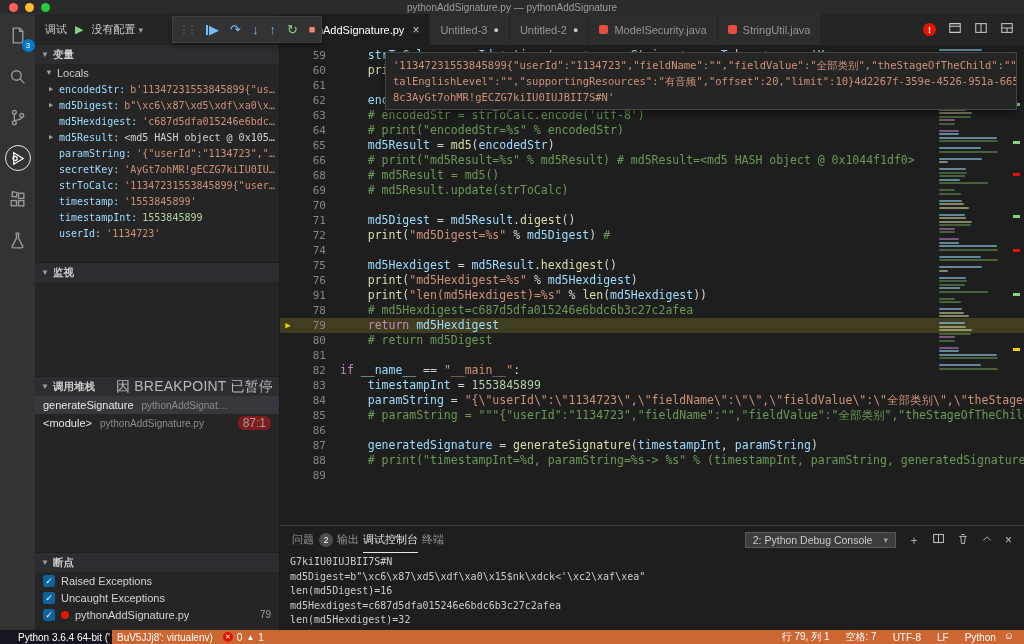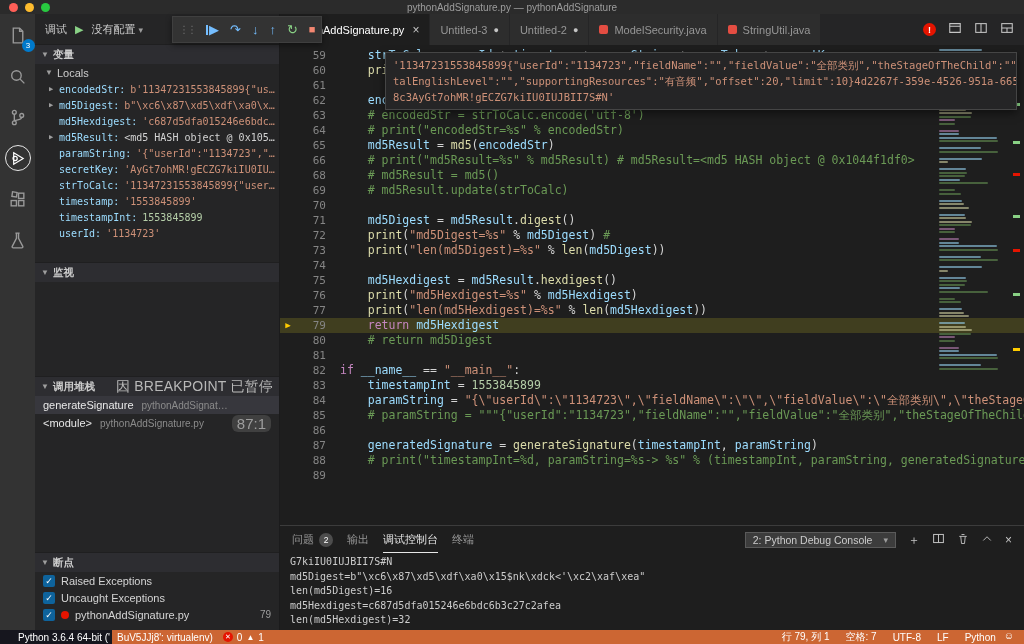--- a/index.html
+++ b/index.html
@@ -40,21 +40,21 @@
   .scope-row{height:17px;display:flex;align-items:center;gap:4px;padding-left:10px;color:#cccccc}
   .var-row{height:16px;display:flex;align-items:center;padding-left:14px;white-space:nowrap;overflow:hidden;font-family:"DejaVu Sans Mono",monospace;font-size:10px}
   .var-row .twisty{width:10px;color:#9d9d9d;font-size:7px;flex:none}
   .var-name{color:#9cdcfe;margin-right:5px;flex:none}
   .var-val{overflow:hidden;text-overflow:ellipsis}
   .vt-s{color:#ce9178}.vt-n{color:#b5cea8}.vt-o{color:#d4d4d4}
   .stack-row{height:18px;display:flex;align-items:center;gap:8px;padding:0 8px;white-space:nowrap;overflow:hidden}
   .stack-row.sel{background:#37373d}
   .stack-fn{color:#e8e8e8;flex:none}
   .stack-file{color:#8b8b8b;font-size:10px;overflow:hidden;text-overflow:ellipsis;flex:1}
-  .stack-pos{color:#9d9d9d;font-size:15px;background:#404040;border-radius:6px;padding:0 5px;flex:none}
+  .stack-pos{color:#9d9d9d;font-size:12px;background:#7f1d1d;border-radius:6px;padding:0 5px;flex:none}
   .bp-row{height:17px;display:flex;align-items:center;gap:6px;padding:0 8px;white-space:nowrap;overflow:hidden}
   .cb{width:12px;height:12px;background:#0e639c;border-radius:2px;color:#fff;font-size:9px;line-height:12px;text-align:center;flex:none}
   .bp-dot{width:8px;height:8px;border-radius:50%;background:#e51400;flex:none}
   .bp-label{color:#d4d4d4;overflow:hidden;text-overflow:ellipsis;flex:1}
   .bp-line{color:#9d9d9d;font-size:10px;flex:none}
 
   
   .editor-col{flex:1;display:flex;flex-direction:column;min-width:0}
   .tabbar{height:31px;background:#252526;display:flex;align-items:stretch;flex:none}
   .tabs{display:flex;overflow:hidden;flex:1;min-width:0}
@@ -344,25 +344,25 @@
             <div class="cl"><span class="glyph"></span><span class="ln">62</span><span class="code">    <span class="tk-v">encodedStr</span><span class="tk-o"> = </span><span class="tk-v">strToCalc</span><span class="tk-o">.</span><span class="tk-f">encode</span><span class="tk-o">(</span><span class="tk-s">'utf-8'</span><span class="tk-o">)</span></span></div>
             <div class="cl"><span class="glyph"></span><span class="ln">63</span><span class="code">    <span class="tk-c"># encodedStr = strToCalc.encode('utf-8')</span></span></div>
             <div class="cl"><span class="glyph"></span><span class="ln">64</span><span class="code">    <span class="tk-c"># print("encodedStr=%s" % encodedStr)</span></span></div>
             <div class="cl"><span class="glyph"></span><span class="ln">65</span><span class="code">    <span class="tk-v">md5Result</span><span class="tk-o"> = </span><span class="tk-f">md5</span><span class="tk-o">(</span><span class="tk-v">encodedStr</span><span class="tk-o">)</span></span></div>
             <div class="cl"><span class="glyph"></span><span class="ln">66</span><span class="code">    <span class="tk-c"># print("md5Result=%s" % md5Result) # md5Result=&lt;md5 HASH object @ 0x1044f1df0&gt;</span></span></div>
             <div class="cl"><span class="glyph"></span><span class="ln">68</span><span class="code">    <span class="tk-c"># md5Result = md5()</span></span></div>
             <div class="cl"><span class="glyph"></span><span class="ln">69</span><span class="code">    <span class="tk-c"># md5Result.update(strToCalc)</span></span></div>
             <div class="cl"><span class="glyph"></span><span class="ln">70</span><span class="code">    </span></div>
             <div class="cl"><span class="glyph"></span><span class="ln">71</span><span class="code">    <span class="tk-v">md5Digest</span><span class="tk-o"> = </span><span class="tk-v">md5Result</span><span class="tk-o">.</span><span class="tk-f">digest</span><span class="tk-o">()</span></span></div>
             <div class="cl"><span class="glyph"></span><span class="ln">72</span><span class="code">    <span class="tk-f">print</span><span class="tk-o">(</span><span class="tk-s">"md5Digest=%s"</span><span class="tk-o"> % </span><span class="tk-v">md5Digest</span><span class="tk-o">) </span><span class="tk-c">#</span></span></div>
-            <div class="cl"><span class="glyph"></span><span class="ln">73</span><span class="code">    <span class="tk-f">print</span><span class="tk-o">(</span><span class="tk-s">"len(md5Digest)=%s"</span><span class="tk-o"> % </span><span class="tk-f">len</span><span class="tk-o">(</span><span class="tk-v">md5Digest</span><span class="tk-o">))</span></span></div>
             <div class="cl"><span class="glyph"></span><span class="ln">74</span><span class="code">    </span></div>
             <div class="cl"><span class="glyph"></span><span class="ln">75</span><span class="code">    <span class="tk-v">md5Hexdigest</span><span class="tk-o"> = </span><span class="tk-v">md5Result</span><span class="tk-o">.</span><span class="tk-f">hexdigest</span><span class="tk-o">()</span></span></div>
             <div class="cl"><span class="glyph"></span><span class="ln">76</span><span class="code">    <span class="tk-f">print</span><span class="tk-o">(</span><span class="tk-s">"md5Hexdigest=%s"</span><span class="tk-o"> % </span><span class="tk-v">md5Hexdigest</span><span class="tk-o">)</span></span></div>
-            <div class="cl"><span class="glyph"></span><span class="ln">77</span><span class="code">    <span class="tk-f">print</span><span class="tk-o">(</span><span class="tk-s">"len(md5Hexdigest)=%s"</span><span class="tk-o"> % </span><span class="tk-f">len</span><span class="tk-o">(</span><span class="tk-v">md5Hexdigest</span><span class="tk-o">))</span></span></div>
+            <div class="cl"><span class="glyph"></span><span class="ln">91</span><span class="code">    <span class="tk-f">print</span><span class="tk-o">(</span><span class="tk-s">"len(md5Hexdigest)=%s"</span><span class="tk-o"> % </span><span class="tk-f">len</span><span class="tk-o">(</span><span class="tk-v">md5Hexdigest</span><span class="tk-o">))</span></span></div>
+            <div class="cl"><span class="glyph"></span><span class="ln">78</span><span class="code">    <span class="tk-c"># md5Hexdigest=c687d5dfa015246e6bdc6b3c27c2afea</span></span></div>
             <div class="cl cur"><span class="glyph">▶</span><span class="ln">79</span><span class="code">    <span class="tk-k">return</span><span class="tk-o"> </span><span class="tk-v">md5Hexdigest</span></span></div>
             <div class="cl"><span class="glyph"></span><span class="ln">80</span><span class="code">    <span class="tk-c"># return md5Digest</span></span></div>
             <div class="cl"><span class="glyph"></span><span class="ln">81</span><span class="code"></span></div>
             <div class="cl"><span class="glyph"></span><span class="ln">82</span><span class="code"><span class="tk-k">if</span><span class="tk-o"> </span><span class="tk-v">__name__</span><span class="tk-o"> == </span><span class="tk-s">"__main__"</span><span class="tk-o">:</span></span></div>
             <div class="cl"><span class="glyph"></span><span class="ln">83</span><span class="code">    <span class="tk-v">timestampInt</span><span class="tk-o"> = </span><span class="tk-n">1553845899</span></span></div>
             <div class="cl"><span class="glyph"></span><span class="ln">84</span><span class="code">    <span class="tk-v">paramString</span><span class="tk-o"> = </span><span class="tk-s">"{\"userId\":\"1134723\",\"fieldName\":\"\",\"fieldValue\":\"全部类别\",\"theStageOfT</span></span></div>
             <div class="cl"><span class="glyph"></span><span class="ln">85</span><span class="code">    <span class="tk-c"># paramString = """{"userId":"1134723","fieldName":"","fieldValue":"全部类别","theStageOfTheChild":"</span></span></div>
             <div class="cl"><span class="glyph"></span><span class="ln">86</span><span class="code">    </span></div>
             <div class="cl"><span class="glyph"></span><span class="ln">87</span><span class="code">    <span class="tk-v">generatedSignature</span><span class="tk-o"> = </span><span class="tk-f">generateSignature</span><span class="tk-o">(</span><span class="tk-v">timestampInt</span><span class="tk-o">, </span><span class="tk-v">paramString</span><span class="tk-o">)</span></span></div>
             <div class="cl"><span class="glyph"></span><span class="ln">88</span><span class="code">    <span class="tk-c"># print("timestampInt=%d, paramString=%s-&gt; %s" % (timestampInt, paramString, generatedSignature))</span></span></div>
@@ -478,21 +478,21 @@
             <div id="tooltip-lines">
               <div>'11347231553845899{"userId":"1134723","fieldName":"","fieldValue":"全部类别","theStageOfTheChild":"","paren</div>
               <div>talEnglishLevel":"","supportingResources":"有音频","offset":20,"limit":10}4d2267f-359e-4526-951a-66519e58dc</div>
               <div>8c3AyGt7ohMR!gECZG7kiIU0IUJBII7S#N'</div>
             </div>
           </div>
       </div>
 
       <div class="panel">
         <div class="panel-head">
-          <div id="panel-tabs" style="display:flex;gap:14px;height:100%;align-items:flex-end">
+          <div id="panel-tabs" style="display:flex;gap:4px;height:100%;align-items:flex-end">
               <div class="ptab">
                 <span>问题</span>
                 <span class="ptab-badge">2</span>
               </div>
               <div class="ptab">
                 <span>输出</span>
               </div>
               <div class="ptab active">
                 <span>调试控制台</span>
               </div>

